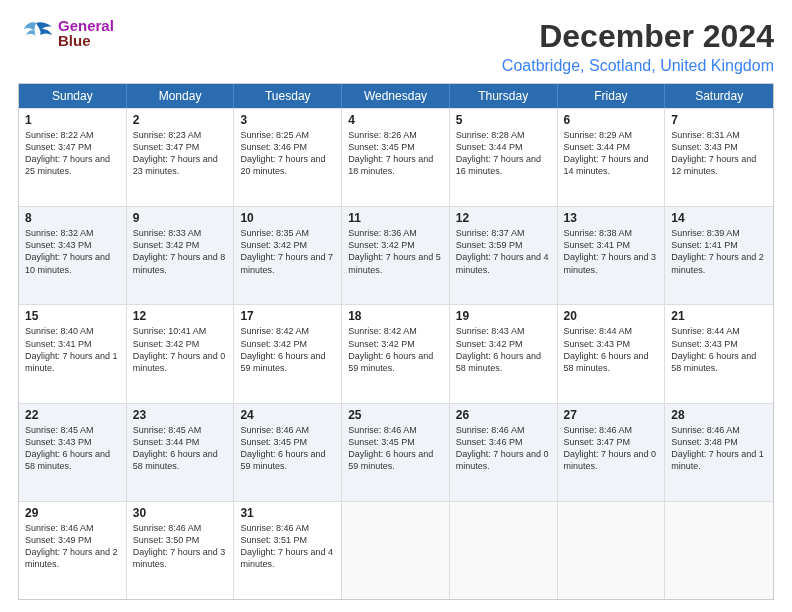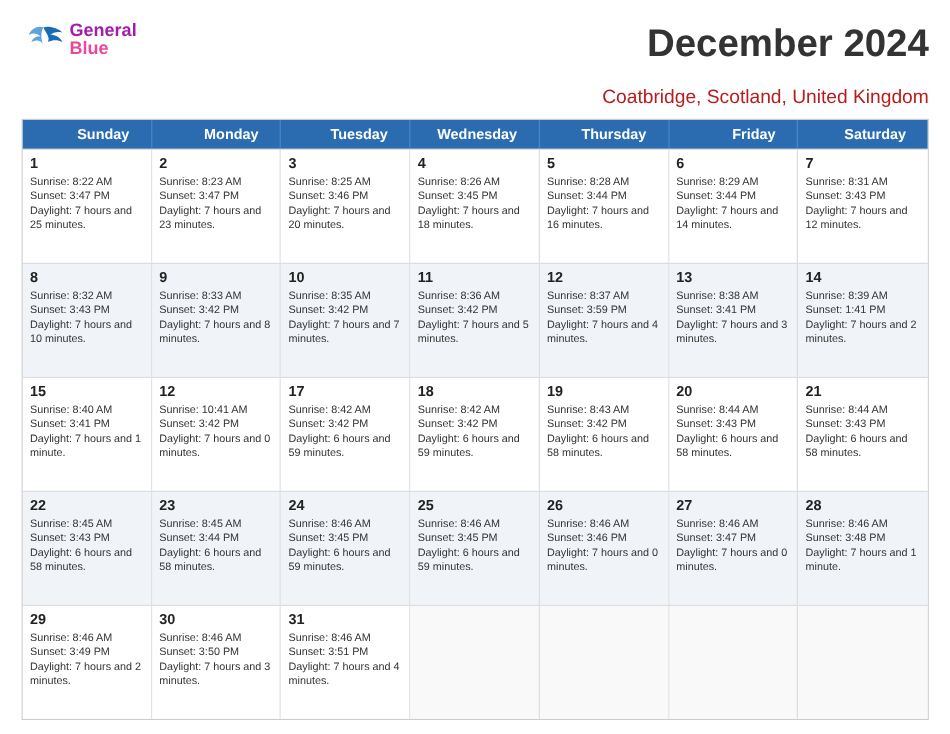--- a/index.html
+++ b/index.html
@@ -26,40 +26,40 @@
     .title-area {
       text-align: right;
     }
     .main-title {
       font-size: 32px;
       font-weight: bold;
       color: #333;
     }
     .subtitle {
       font-size: 16px;
-      color: #b91c1c;
-      margin-top: 18px;
+      color: #3b82f6;
+      margin-top: 2px;
     }
     .calendar {
       flex: 1;
       display: flex;
       flex-direction: column;
       border: 1px solid #ccc;
     }
     .cal-header {
       display: grid;
       grid-template-columns: repeat(7, 1fr);
       background: #2b6cb0;
     }
     .cal-header-cell {
       color: #fff;
       font-size: 12px;
-      font-weight: bold;
+      font-weight: normal;
       padding: 5px 18px;
-      text-align: right;
+      text-align: center;
       border-right: 1px solid #4a85c5;
     }
     .cal-header-cell:last-child {
       border-right: none;
     }
     .cal-body {
       display: flex;
       flex-direction: column;
       flex: 1;
     }
@@ -113,21 +113,21 @@
       line-height: 1;
     }
     .logo-general {
       font-size: 15px;
       font-weight: bold;
       color: #a21caf;
     }
     .logo-blue-word {
       font-size: 15px;
       font-weight: bold;
-      color: #ec4899;
+      color: #7f1d1d;
     }
   </style>
 </head>
 <body>
 
 <div class="page">
   <div class="header">
     <div class="logo-wrapper">
       <svg class="logo-bird" viewBox="0 0 36 28" xmlns="http://www.w3.org/2000/svg">
         <path d="M18 4 C22 2, 30 4, 34 8 C30 7, 26 8, 24 10 C28 10, 32 12, 34 16 C30 14, 26 14, 22 16 C24 12, 20 8, 18 4Z" fill="#1a6ab5"></path>

